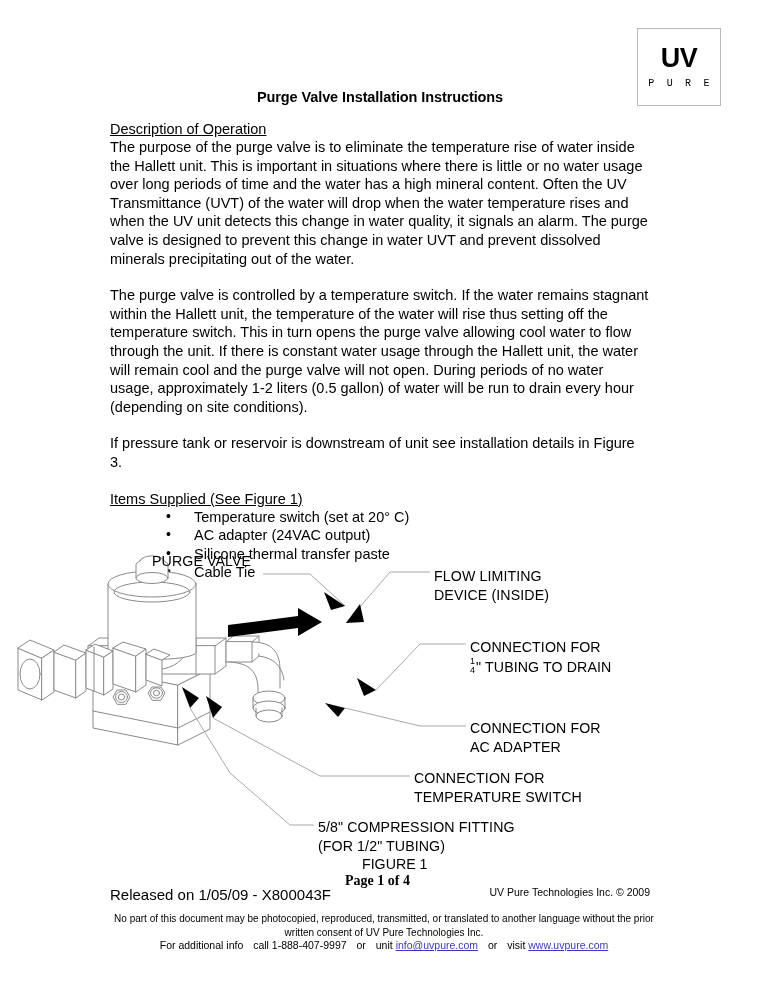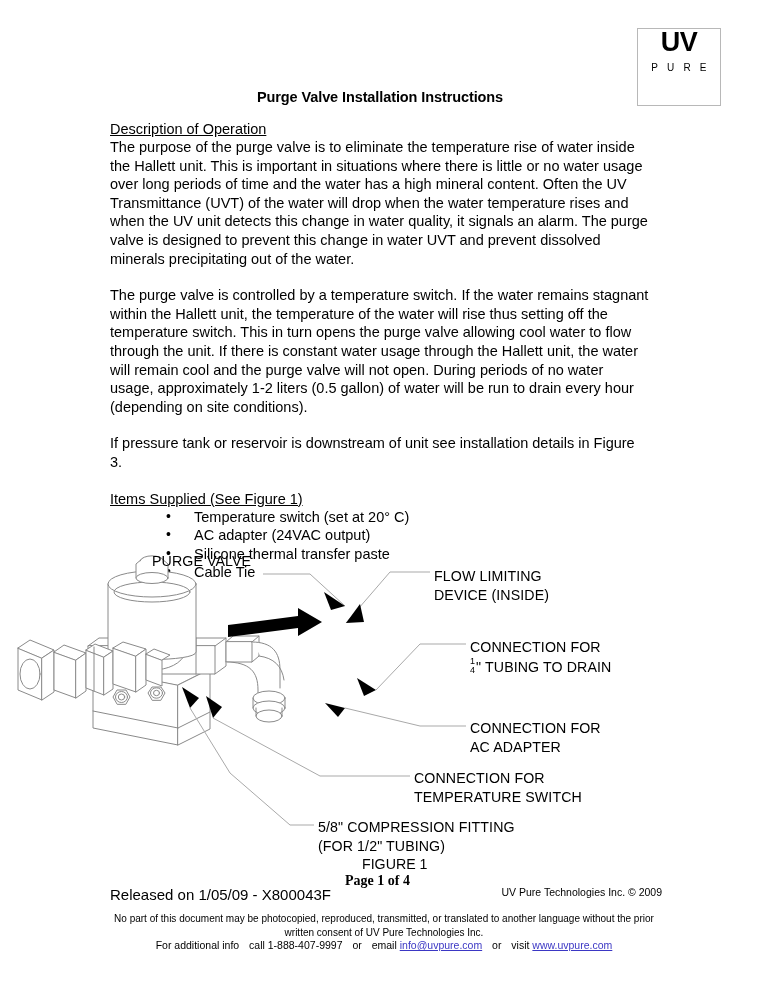--- a/index.html
+++ b/index.html
@@ -29,32 +29,32 @@
     position: absolute;
     left: 637px;
     top: 28px;
     width: 82px;
     height: 76px;
     border: 1px solid #b8b8b8;
     background: #ffffff;
     display: flex;
     flex-direction: column;
     align-items: center;
-    justify-content: flex-start;
+    justify-content: center;
   }
   .logo-uv {
     font-family: "Liberation Sans", sans-serif;
     font-weight: bold;
     font-size: 27px;
     line-height: 1;
     letter-spacing: -0.5px;
     color: #000000;
   }
   .logo-pure {
-    font-family: Liberation Sans, sans-serif;
+    font-family: Liberation Mono, monospace;
     font-size: 10px;
     line-height: 1;
     letter-spacing: 3.2px;
     margin-top: 7px;
     margin-left: 3px;
     color: #000000;
   }
 
   
   .doc-title {
@@ -173,21 +173,21 @@
     height: 16px;
   }
   .footer-released {
     position: absolute;
     left: 110px;
     top: 0;
     font-size: 15px;
   }
   .footer-copyright {
     position: absolute;
-    right: 106px;
+    right: 118px;
     top: 0;
     font-size: 10.5px;
   }
   .footer-legal {
     position: absolute;
     left: 104px;
     top: 26px;
     width: 560px;
     text-align: center;
     font-size: 10px;
@@ -390,21 +390,21 @@
     <div class="footer-legal">
       <span>No part of this document may be photocopied, reproduced, transmitted, or translated to another language without the prior</span>
       <br>
       <span>written consent of UV Pure Technologies Inc.</span>
     </div>
     <div class="footer-contact">
       <span>For additional info</span><span class="sp"></span>
       <span>call</span>
       <span>1-888-407-9997</span><span class="sp"></span>
       <span>or</span><span class="sp"></span>
-      <span>email</span>
+      <span>unit</span>
       <a class="link" href="#">info@uvpure.com</a><span class="sp"></span>
       <span>or</span><span class="sp"></span>
       <span>visit</span>
       <a class="link" href="#">www.uvpure.com</a>
     </div>
   </div>
 
 </div>
 
 </body></html>

